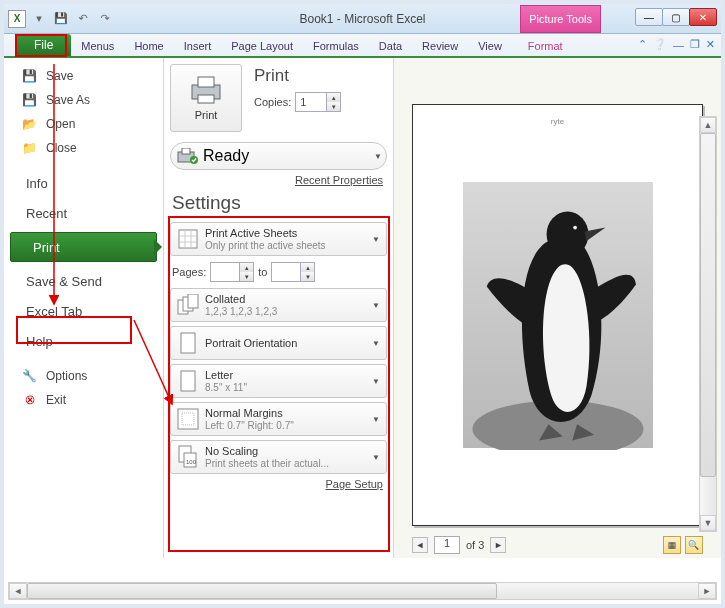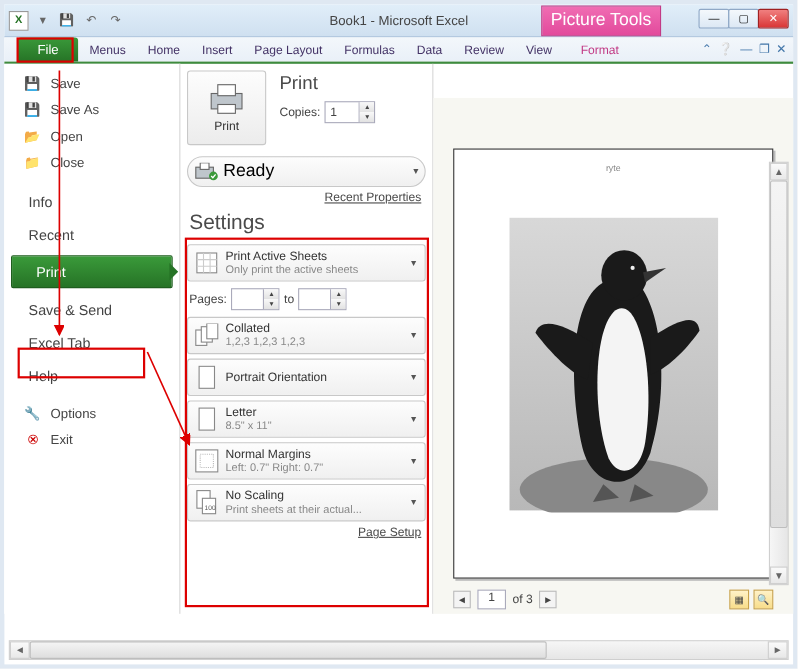--- a/index.html
+++ b/index.html
@@ -5,21 +5,21 @@
   * { box-sizing: border-box; margin: 0; padding: 0; font-family: "Segoe UI", Tahoma, sans-serif; }
   body { background: #eee; width: 725px; height: 608px; overflow: hidden; }
   .outer { width: 725px; height: 608px; background: #fff; border: 4px solid #dfe8f2; position: relative; }
 
   
   .titlebar { height: 30px; background: linear-gradient(#e1eef9, #cfe0f0); border-bottom: 1px solid #9bb7d4; display: flex; align-items: center; position: relative; }
   .qat { display: flex; align-items: center; gap: 4px; padding: 0 4px; }
   .qat .excel-logo { width: 18px; height: 18px; background: #fff; border: 1px solid #999; display: flex; align-items: center; justify-content: center; font-size: 10px; font-weight: bold; color: #267326; }
   .qat .mini { width: 18px; height: 18px; display: flex; align-items: center; justify-content: center; font-size: 11px; color: #666; }
   .title-center { position: absolute; left: 50%; transform: translateX(-50%); font-size: 12px; color: #444; }
-  .context-tab { position: absolute; right: 120px; top: 1px; height: 28px; background: linear-gradient(#f06db3,#e24a9c); color: #fff; font-size: 16px; display: flex; align-items: center; justify-content: center; padding: 0 8px; border: 1px solid #c23a85; }
+  .context-tab { position: absolute; right: 120px; top: 1px; height: 28px; background: linear-gradient(#f06db3,#e24a9c); color: #fff; font-size: 11px; display: flex; align-items: center; justify-content: center; padding: 0 8px; border: 1px solid #c23a85; }
   .win-controls { position: absolute; right: 4px; top: 4px; display: flex; gap: 0; }
   .win-btn { width: 28px; height: 18px; display: flex; align-items: center; justify-content: center; font-size: 10px; background: linear-gradient(#f4f8fc,#dce8f4); border: 1px solid #8fa8c6; border-radius: 2px; margin-left: -1px; }
   .win-btn.close { background: linear-gradient(#f08080,#d93636); color:#fff; border-color:#a02020; }
 
   
   .ribbon-tabs { height: 24px; background: linear-gradient(#f3f7fb,#e9f0f8); display: flex; align-items: flex-end; font-size: 11px; color: #444; padding-left: 12px; position: relative; border-bottom: 2px solid #3e8b3e; }
   .file-tab { background: linear-gradient(#3a9a3a,#267326); color: #fff; height: 22px; display: flex; align-items: center; padding: 0 18px; border-radius: 3px 3px 0 0; font-size: 12px; }
   .file-box { position: absolute; left: 11px; top: 0; width: 52px; height: 23px; border: 2px solid #d00; pointer-events: none; }
   .tab { padding: 4px 10px; color: #436; }
   .help-strip { position: absolute; right: 6px; top: 4px; display: flex; gap: 6px; font-size: 11px; color: #4477aa; align-items: center; }
@@ -331,21 +331,21 @@
             <span class="t2">Print sheets at their actual...</span>
           </span>
         <span class="drop">▼</span>
       </div>
 
       <div class="link-like">Page Setup</div>
 
       <div class="settings-box"></div>
     </div>
 
-    <div class="bs-right" style="position:relative;margin-top:31px;">
+    <div class="bs-right" style="position:relative;">
       <div style="height:36px;"></div>
       <div class="preview-page">
         <span class="caption-small">ryte</span>
         <svg class="preview-svg" viewBox="0 0 200 280">
           <defs>
             <linearGradient id="sky" x1="0" y1="0" x2="0" y2="1">
               <stop offset="0" stop-color="#d8d8d8"></stop>
                 <stop offset="1" stop-color="#b8b8b8"></stop>
             </linearGradient>
           </defs>

